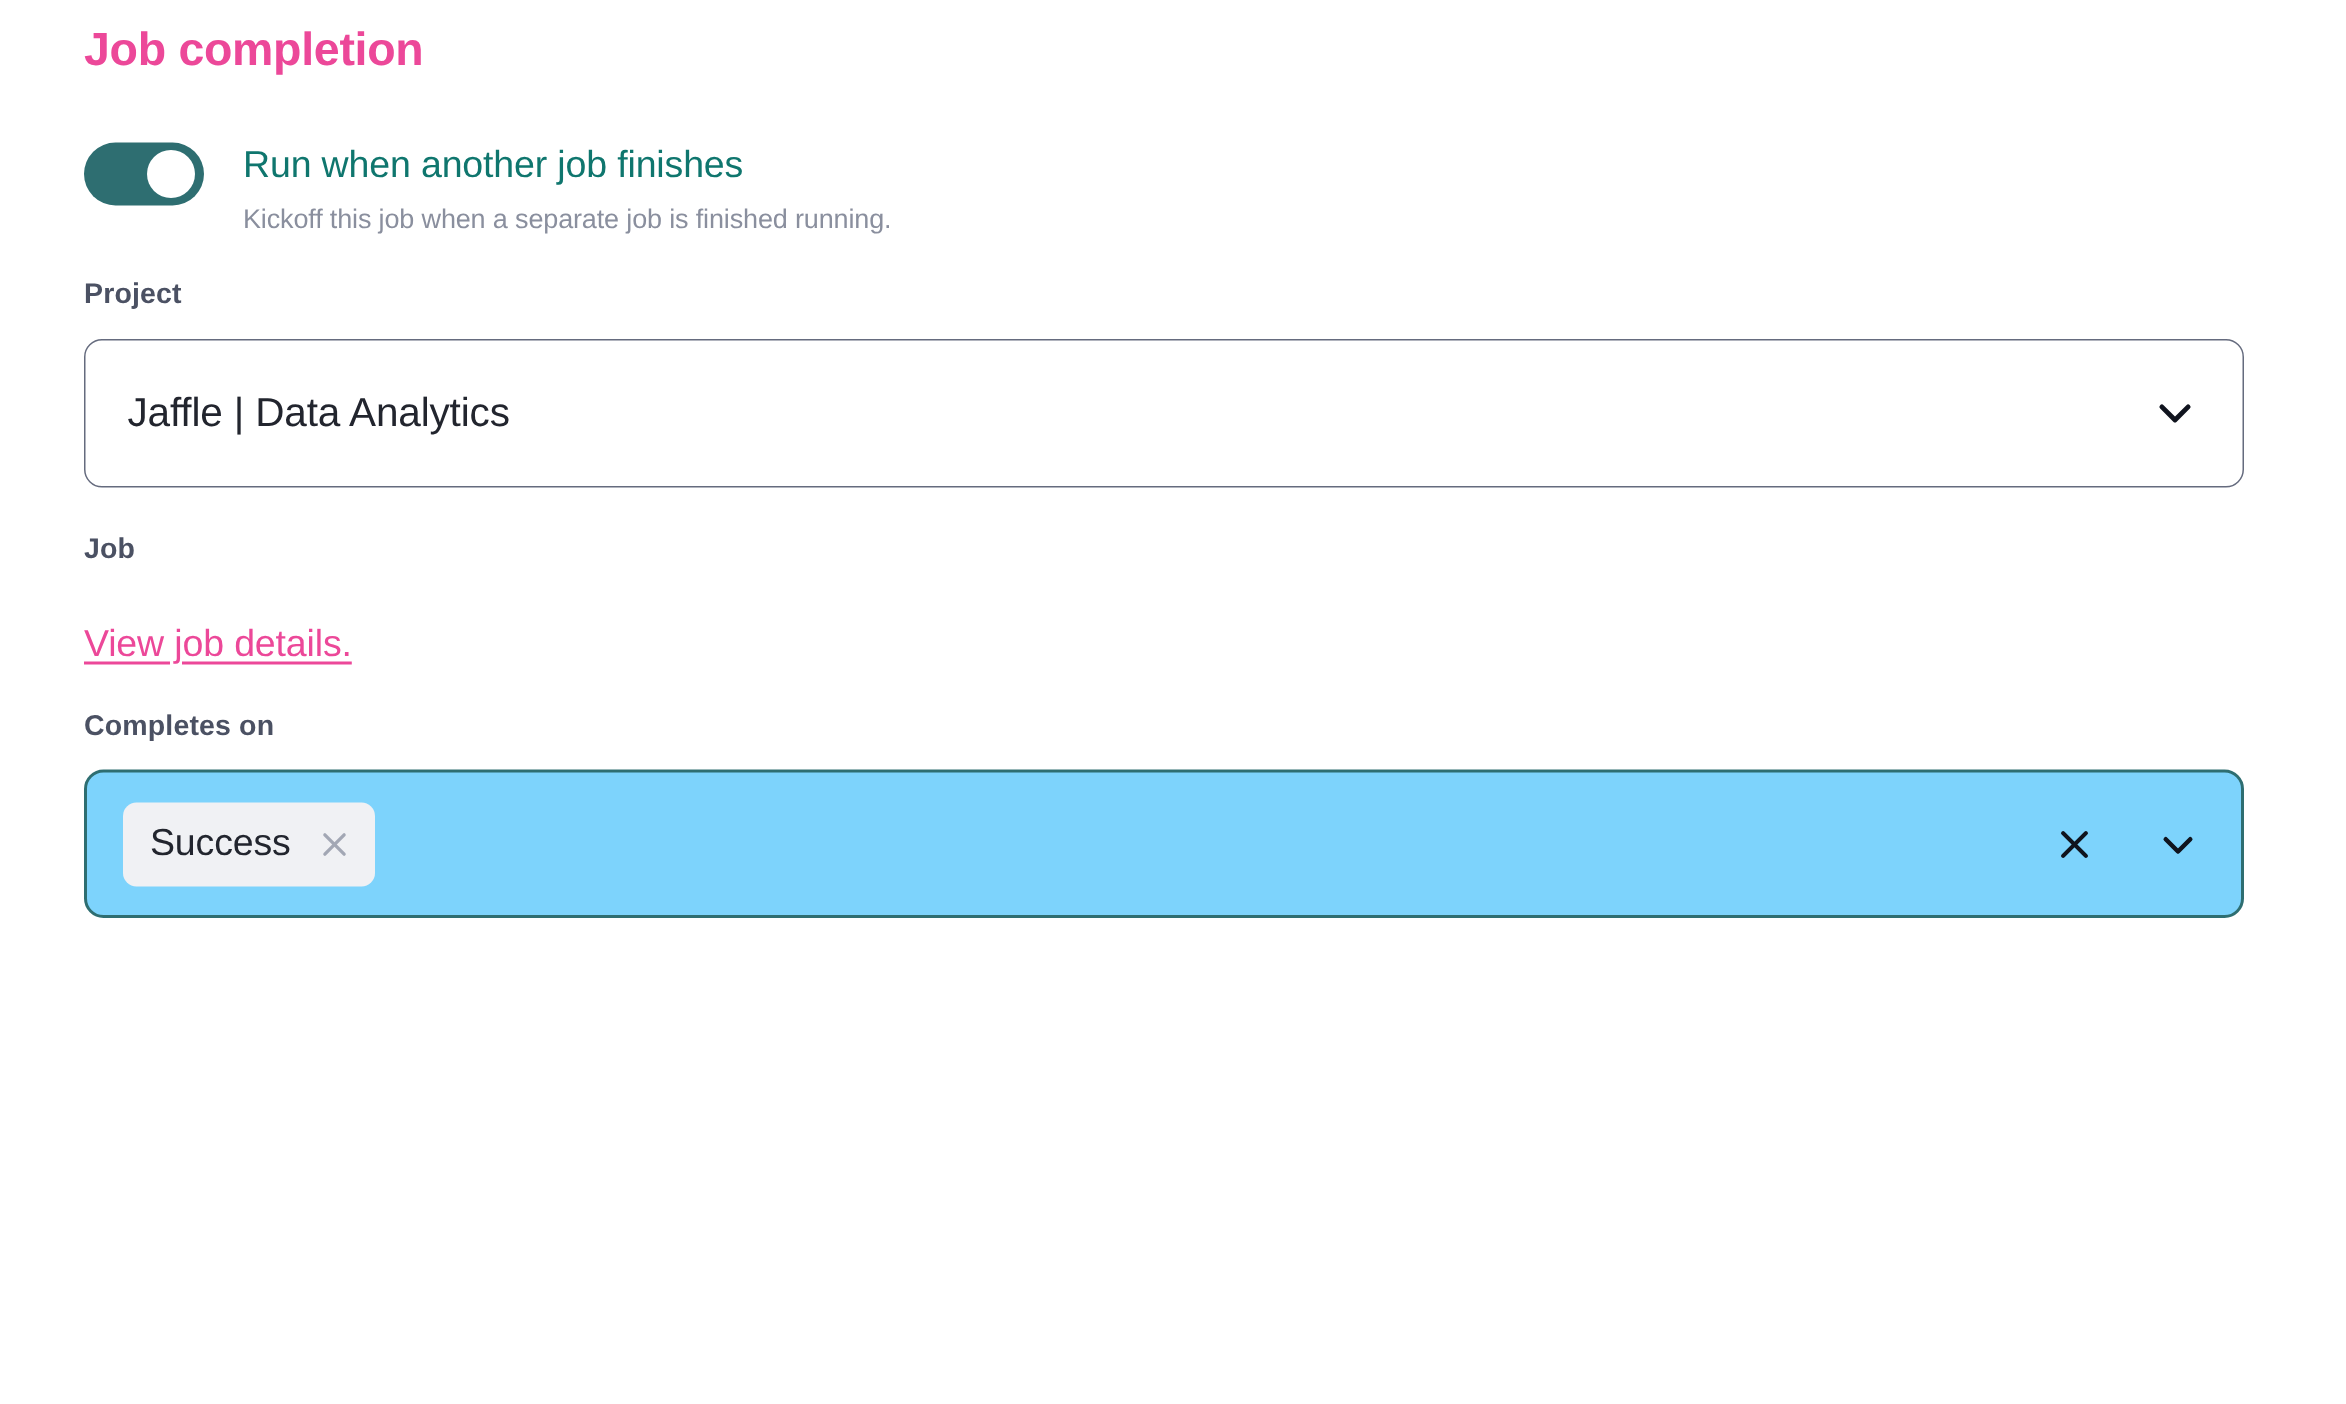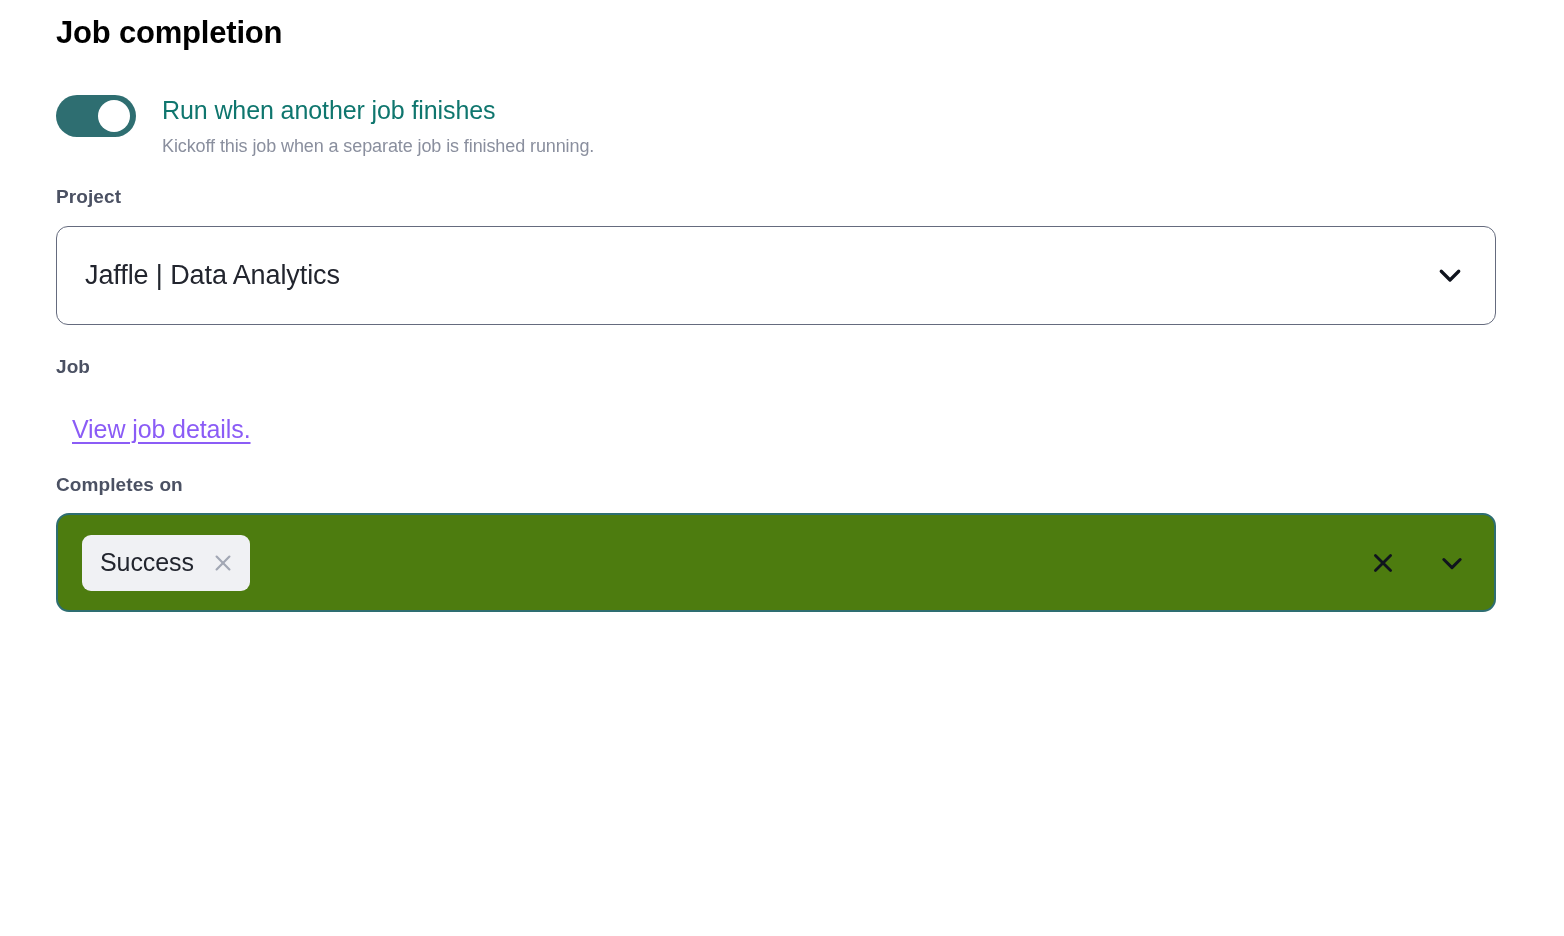--- a/index.html
+++ b/index.html
@@ -23,21 +23,21 @@
     padding: 0 68px 0 56px;
   }
 
   
   .section-title {
     margin: 0;
     padding-top: 14px;
     font-size: 31px;
     font-weight: 700;
     letter-spacing: -0.2px;
-    color: #000000;
+    color: #ec4899;
     line-height: 1.2;
   }
 
   
   .toggle-row {
     display: flex;
     align-items: flex-start;
     margin-top: 43px;
   }
   .toggle-switch {
@@ -133,38 +133,37 @@
     font-weight: 400;
     color: #757A8B;
     letter-spacing: -0.15px;
     line-height: 1.25;
   }
 
   .link {
     display: inline-block;
     margin-top: 19px;
     font-size: 25px;
-    color: #8b5cf6;
+    color: #ec4899;
     text-decoration: underline;
     text-underline-offset: 4px;
     text-decoration-thickness: 2px;
     cursor: pointer;
     letter-spacing: -0.1px;
-    margin-left: 16px;
   }
 
   
   .multiselect {
     position: relative;
     box-sizing: border-box;
     width: 1440px;
     height: 99px;
     border: 2.6px solid #2E6E71;
     border-radius: 13px;
-    background: #4d7c0f;
+    background: #7dd3fc;
     display: flex;
     align-items: center;
     padding: 0 24px;
     cursor: text;
   }
   .chip {
     display: inline-flex;
     align-items: center;
     background: #F0F1F4;
     border-radius: 9px;

